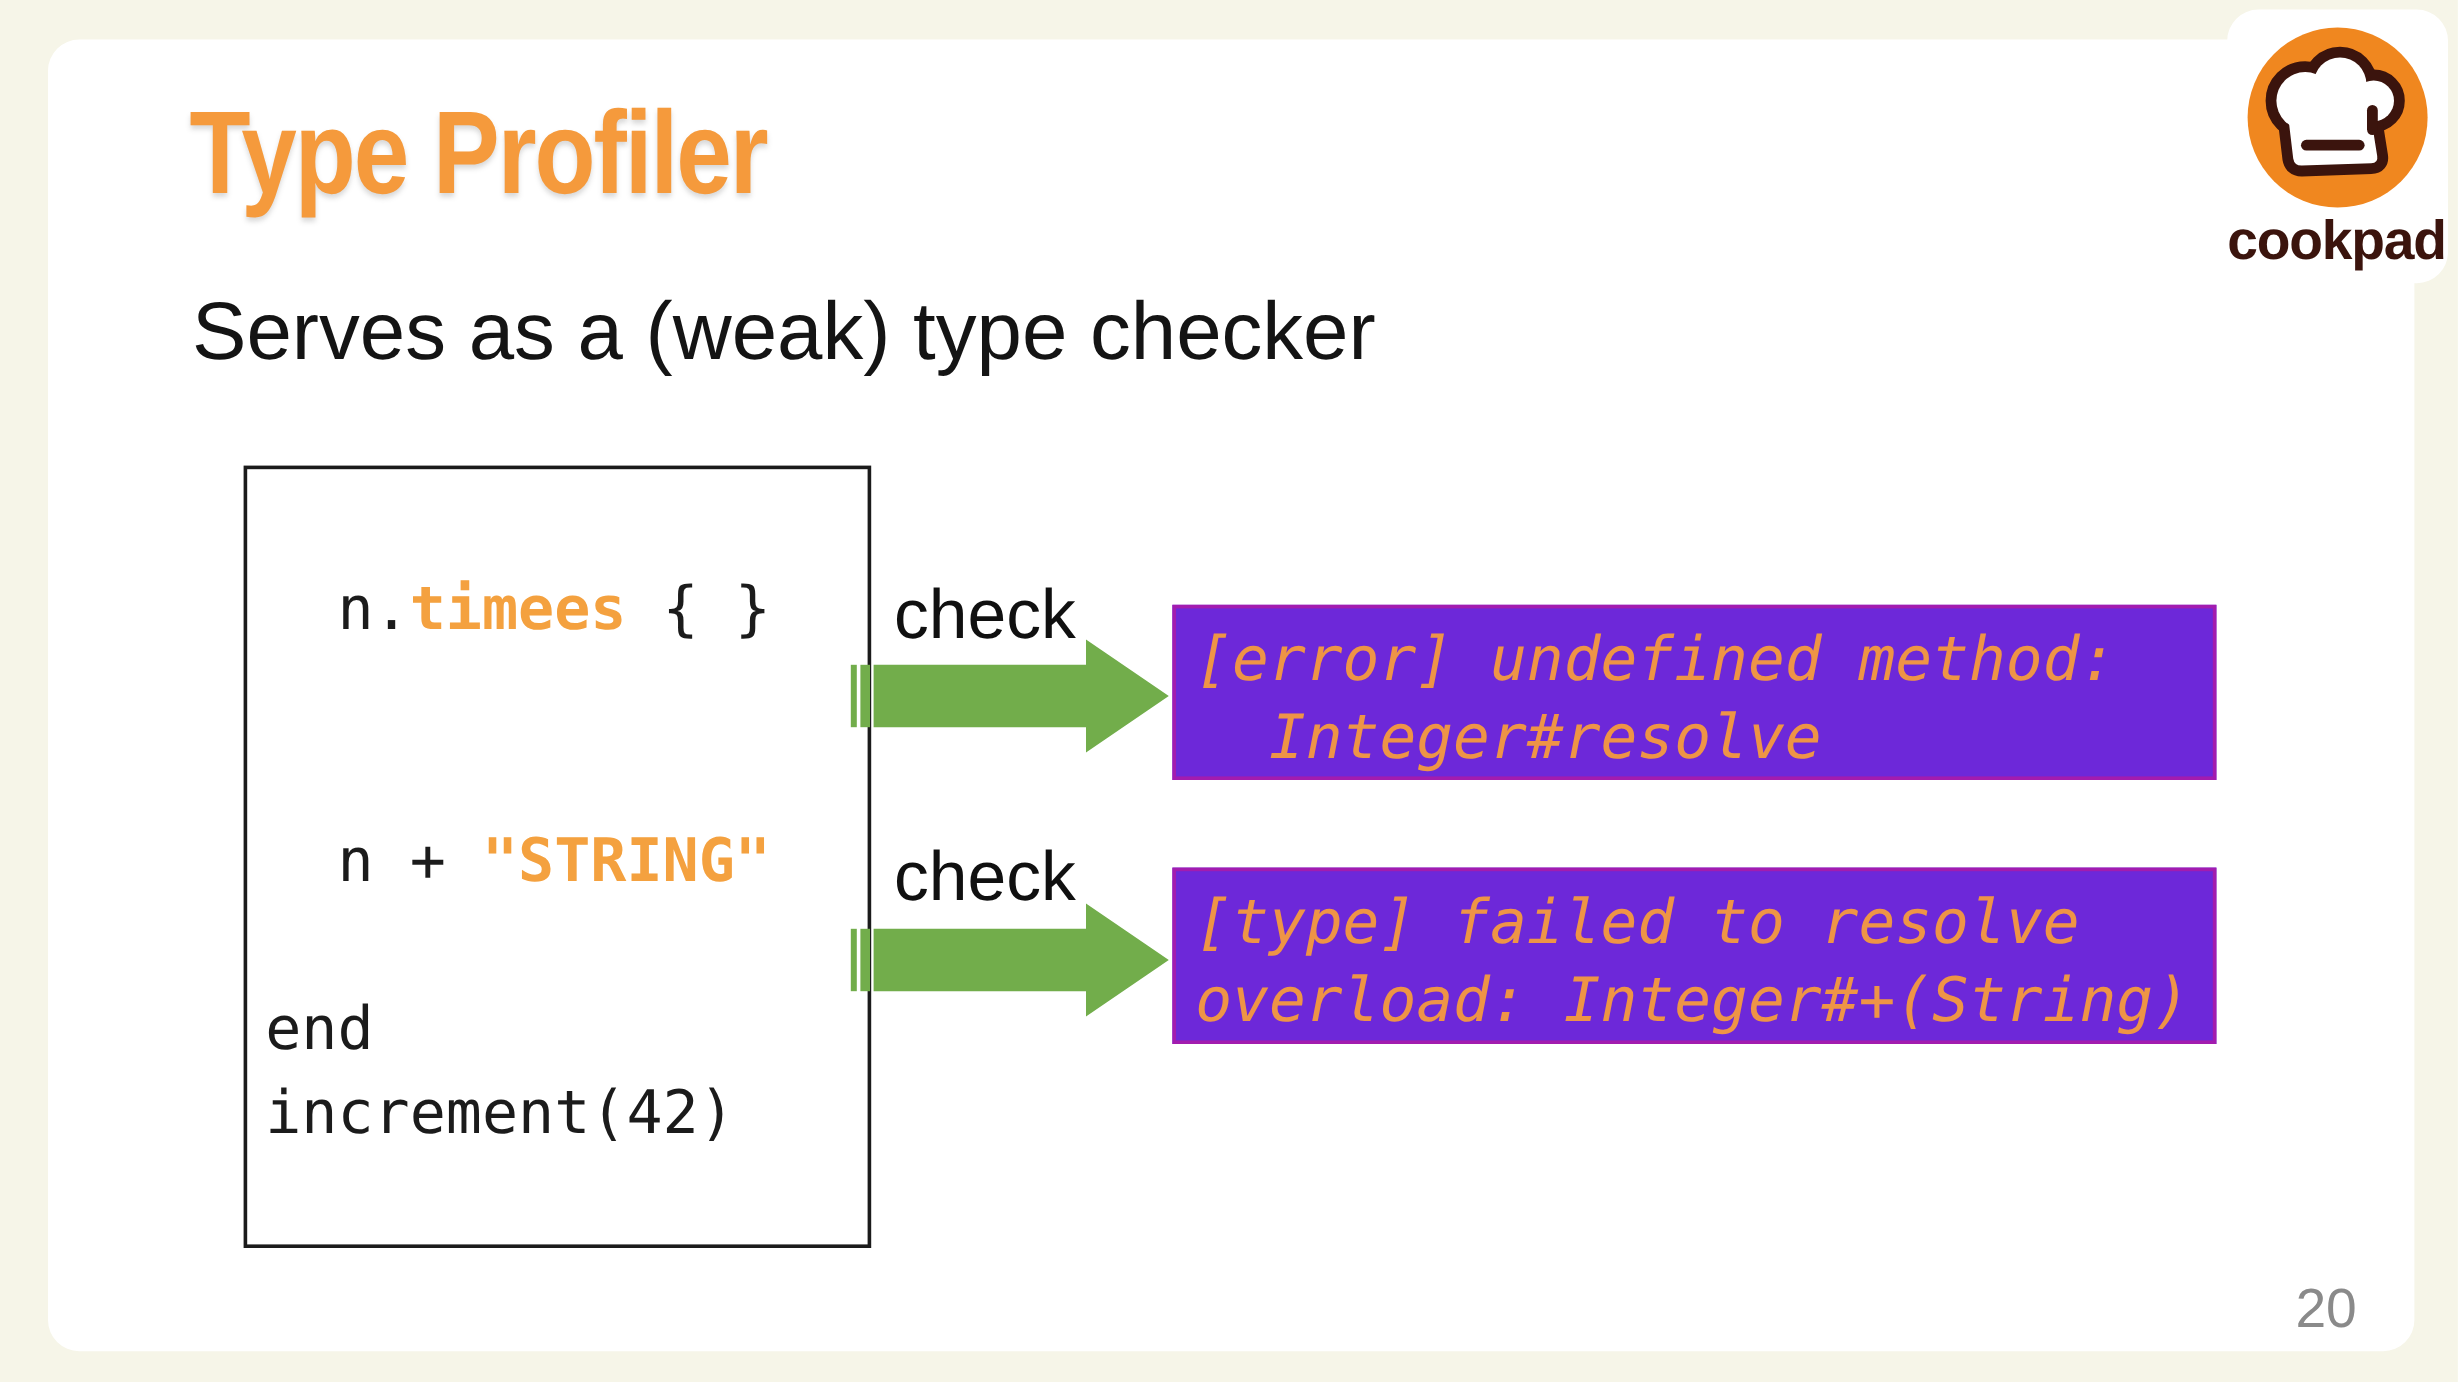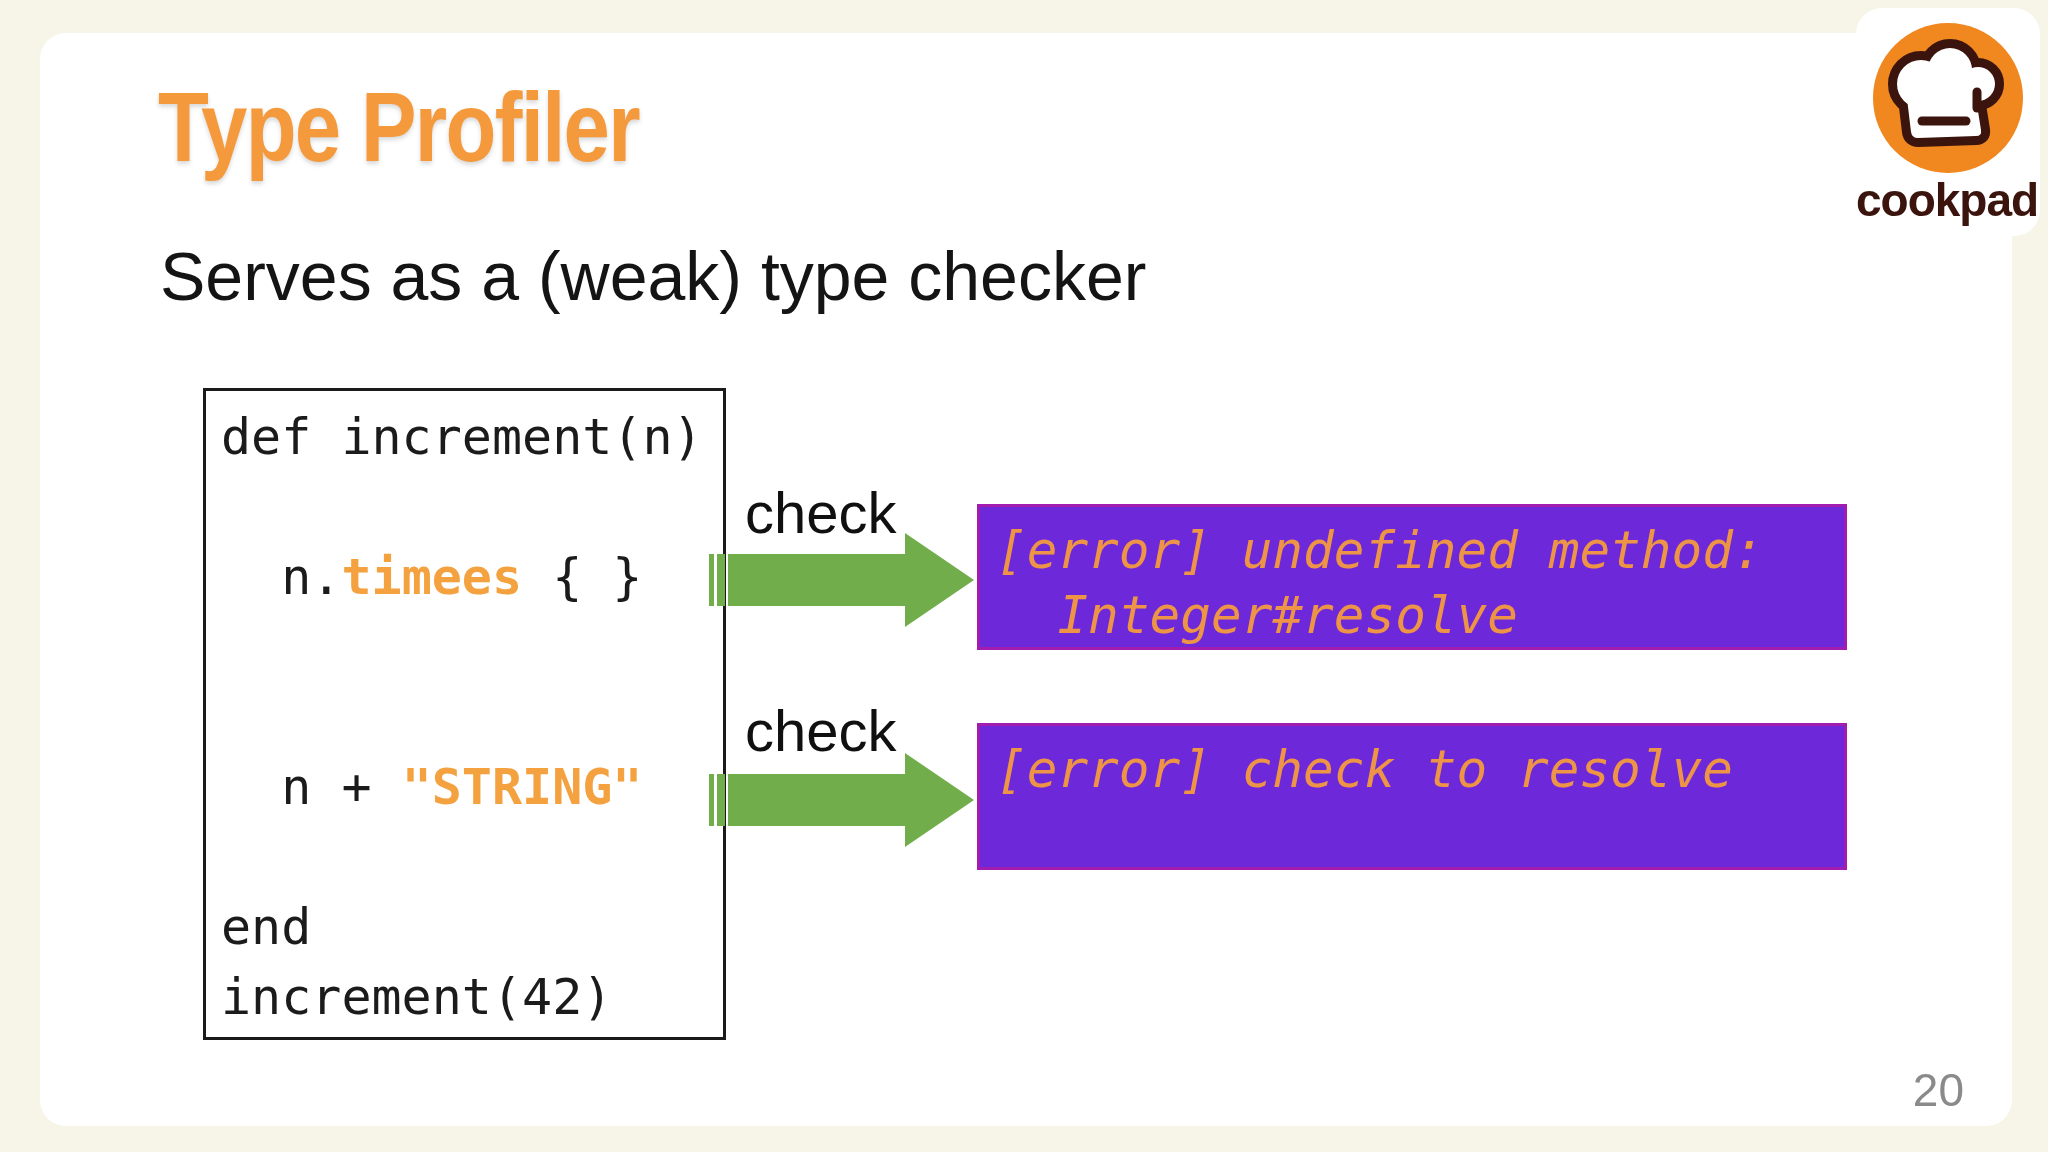--- a/index.html
+++ b/index.html
@@ -46,21 +46,20 @@
 <body>
 
 <div class="stage">
   <div class="slide">
 
     <div class="title">Type Profiler</div>
     <div class="subtitle">Serves as a (weak) type checker</div>
 
     <div class="code-box"></div>
     <div class="code">
-      <div class="cl"><span>def increment(n)</span></div>
       <div class="cl"></div>
       <div class="cl"><span>  n.</span><span class="hl">timees</span><span> { }</span></div>
       <div class="cl"></div>
       <div class="cl"></div>
       <div class="cl"><span>  n + </span><span class="hl">"STRING"</span></div>
       <div class="cl"></div>
       <div class="cl"><span>end</span></div>
       <div class="cl"><span>increment(42)</span></div>
     </div>
 
@@ -76,21 +75,22 @@
       <rect x="3" y="26" width="5" height="52" fill="#72AD4B"></rect>
       <rect x="11" y="26" width="8" height="52" fill="#72AD4B"></rect>
       <polygon points="22,26 199,26 199,5 268,52 199,99 199,78 22,78" fill="#72AD4B"></polygon>
     </svg>
 
     <div class="error-box error-1">
       <div class="el">[error] undefined method:</div>
       <div class="el">  Integer#resolve</div>
     </div>
     <div class="error-box error-2">
-      <div class="el">[error] check to resolve</div>
+      <div class="el">[type] failed to resolve</div>
+      <div class="el">overload: Integer#+(String)</div>
     </div>
 
     <div class="page-number">20</div>
   </div>
 
   <div class="logo-badge">
     <svg width="184" height="168" viewBox="0 0 184 168">
       <circle cx="92" cy="90" r="75" fill="#F0871F"></circle>
       <g transform="translate(92,90)">
 

